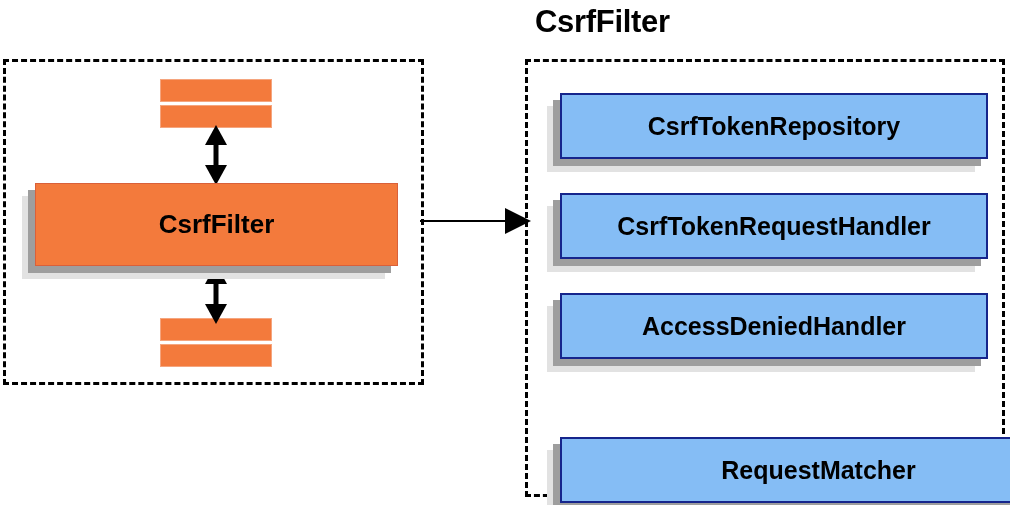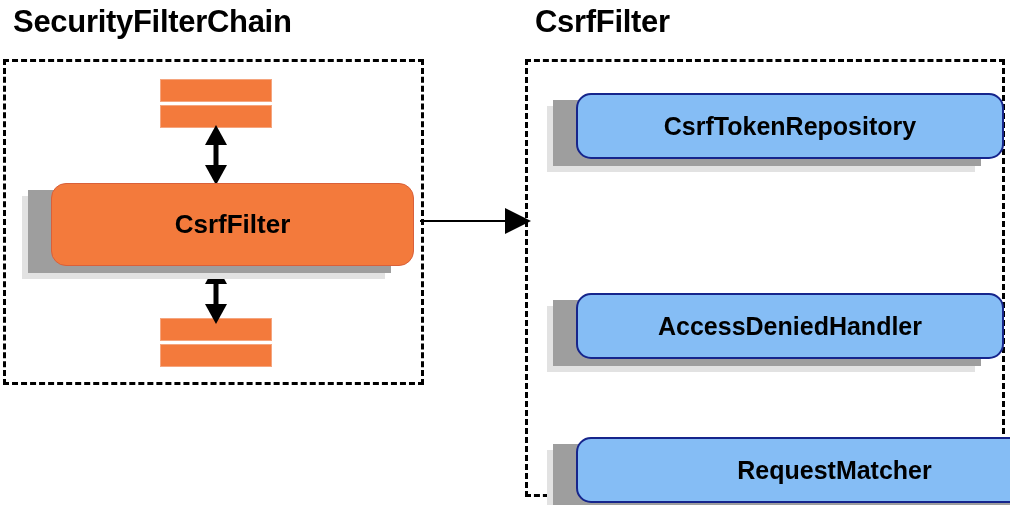--- a/index.html
+++ b/index.html
@@ -72,28 +72,27 @@
     height: 100%;
   }
   .node .shadow-near {
     background: #9e9e9e;
     left: -7px;
     top: 7px;
     width: 100%;
     height: 100%;
   }
   .node .face {
-    left: 16px;
+    left: 0;
     top: 0;
     width: 100%;
     height: 100%;
     display: flex;
     align-items: center;
     justify-content: center;
-    border-radius: 15px;
   }
   .node .label {
     font-family: "Liberation Sans", sans-serif;
     font-weight: bold;
     color: #000000;
     white-space: nowrap;
     text-align: center;
   }
 
   
@@ -124,21 +123,20 @@
   }
   #arrow-up    { left: 200px; top: 124px; width: 32px; height: 62px; }
   #arrow-down  { left: 200px; top: 263px; width: 32px; height: 62px; }
   #arrow-right { left: 420px; top: 205px; width: 112px; height: 32px; }
 </style>
 </head>
 <body>
 
 <div id="canvas">
 
-  <div class="panel-title" id="title-left">SecurityFilterChain</div>
 
   <div class="panel-title" id="title-right">CsrfFilter</div>
 
   <div class="dashed-box" id="box-left"></div>
 
   <div class="dashed-box" id="box-right"></div>
 
   <div class="bar" id="bar-top-1"></div>
   <div class="bar" id="bar-top-2"></div>
 
@@ -171,20 +169,27 @@
   </div>
 
   <div class="node blue" id="node-blue-0">
     <div class="shadow-far"></div>
     <div class="shadow-near"></div>
     <div class="face">
       <span class="label">CsrfTokenRepository</span>
     </div>
   </div>
 
+  <div class="node blue" id="node-blue-1">
+    <div class="shadow-far"></div>
+    <div class="shadow-near"></div>
+    <div class="face">
+      <span class="label">CsrfTokenRequestHandler</span>
+    </div>
+  </div>
 
   <div class="node blue" id="node-blue-2">
     <div class="shadow-far"></div>
     <div class="shadow-near"></div>
     <div class="face">
       <span class="label">AccessDeniedHandler</span>
     </div>
   </div>
 
   <div class="node blue" id="node-blue-3">

